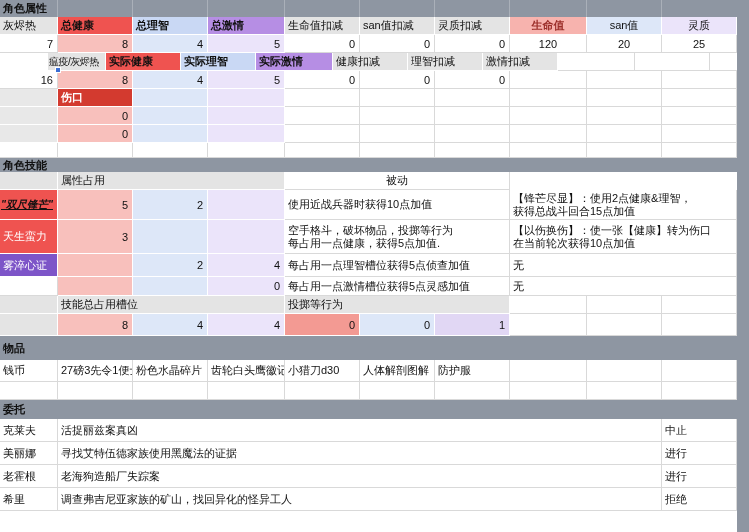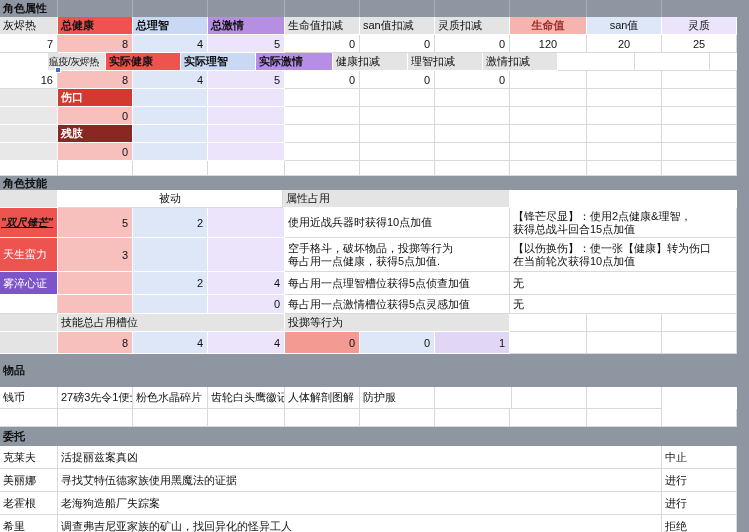--- a/index.html
+++ b/index.html
@@ -138,32 +138,20 @@
     <div class="c wC bg-bluel cw"></div>
     <div class="c wD bg-purplel cw"></div>
     <div class="c wE"></div>
     <div class="c wF"></div>
     <div class="c wG"></div>
     <div class="c wH"></div>
     <div class="c wI"></div>
     <div class="c wJ"></div>
   </div>
 
-  <div class="row" style="height:18px">
-    <div class="c wA bg-graya cw"></div>
-    <div class="c wB bg-maroon cw b wt">残肢</div>
-    <div class="c wC bg-bluel cw"></div>
-    <div class="c wD bg-purplel cw"></div>
-    <div class="c wE"></div>
-    <div class="c wF"></div>
-    <div class="c wG"></div>
-    <div class="c wH"></div>
-    <div class="c wI"></div>
-    <div class="c wJ"></div>
-  </div>
 
   <div class="row" style="height:18px">
     <div class="c wA bg-graya cw"></div>
     <div class="c wB bg-pink cw num">0</div>
     <div class="c wC bg-bluel cw"></div>
     <div class="c wD bg-purplel cw"></div>
     <div class="c wE"></div>
     <div class="c wF"></div>
     <div class="c wG"></div>
     <div class="c wH"></div>
@@ -183,22 +171,22 @@
     <div class="c wI"></div>
     <div class="c wJ"></div>
   </div>
 
   <div class="row bar" style="height:14px">
     <div class="c wA solid bartxt" style="width:737px">角色技能</div>
   </div>
 
   <div class="row" style="height:18px">
     <div class="c wA bg-grayl cw"></div>
+    <div class="c wBD bg-grayl cw">属性占用</div>
     <div class="c wEG ctr">被动</div>
-    <div class="c wBD bg-grayl cw">属性占用</div>
   </div>
 
   <div class="row" style="height:30px">
     <div class="c wA bg-red cw skillname">"双尺锋芒"</div>
     <div class="c wB bg-pink cw num">5</div>
     <div class="c wC bg-bluel cw num">2</div>
     <div class="c wD bg-purplel cw num"></div>
     <div class="c wEG wrap">使用近战兵器时获得10点加值</div>
     <div class="c wHJ wrap">【锋芒尽显】：使用2点健康&amp;理智，
 获得总战斗回合15点加值</div>
@@ -248,29 +236,30 @@
     <div class="c wC bg-bluel cw num">4</div>
     <div class="c wD bg-purplel cw num">4</div>
     <div class="c wE bg-salmond cw num">0</div>
     <div class="c wF bg-bluel cw num">0</div>
     <div class="c wG bg-purpled cw num">1</div>
     <div class="c wH"></div>
     <div class="c wI"></div>
     <div class="c wJ"></div>
   </div>
 
-  <div class="row bar" style="height:33px">
+  <div class="row bar" style="height:24px">
     <div class="c solid bartxt" style="width:737px">物品</div>
   </div>
 
   <div class="row" style="height:22px">
     <div class="c wA">钱币</div>
     <div class="c wB">27磅3先令1便士</div>
     <div class="c wC">粉色水晶碎片</div>
     <div class="c wD">齿轮白头鹰徽记</div>
+    <div class="c wE">小猎刀d30</div>
     <div class="c wF">人体解剖图解</div>
     <div class="c wG">防护服</div>
     <div class="c wH"></div>
     <div class="c wI"></div>
     <div class="c wJ"></div>
   </div>
 
   <div class="row" style="height:18px">
     <div class="c wA"></div>
     <div class="c wB"></div>

